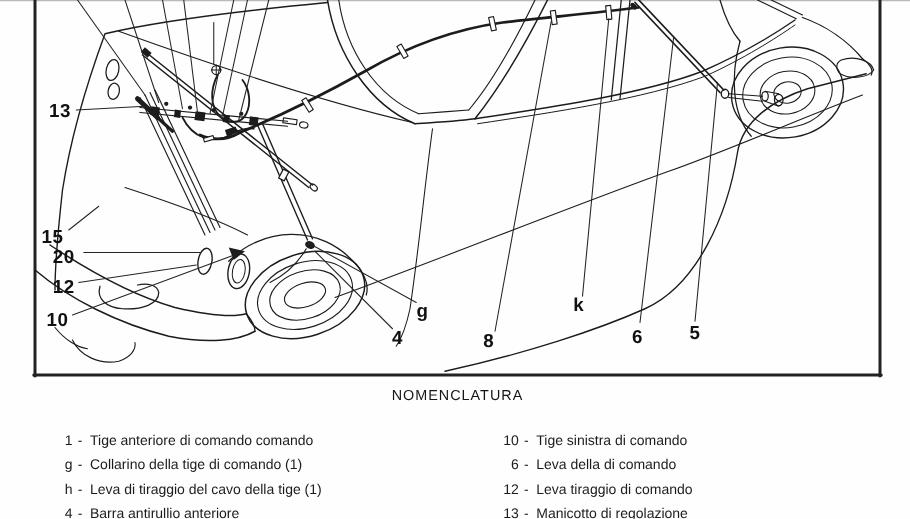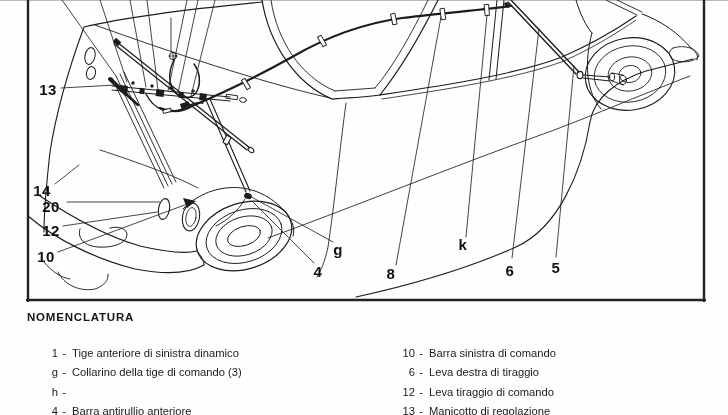--- a/index.html
+++ b/index.html
@@ -11,21 +11,21 @@
   }
   .figure{position:absolute;left:0;top:0;width:728px;height:302px;}
   .figure svg{position:absolute;left:0;top:0;}
   .callout{
     position:absolute;transform:translate(-50%,-50%);
     font-weight:bold;font-size:15px;line-height:1;color:#111;
     letter-spacing:0.5px;white-space:nowrap;
   }
   .nom-title{
     position:absolute;left:27px;top:311px;width:678px;
-    font-size:11.5px;font-weight:700;
+    text-align:center;font-size:11.5px;font-weight:400;
     letter-spacing:0.8px;color:#161616;
   }
   .legend{position:absolute;top:344px;}
   .legend.left{left:42px;width:330px;}
   .legend.right{left:396px;width:320px;}
   .legend-row{
     display:flex;align-items:baseline;
     height:19.4px;line-height:19.4px;font-size:11.2px;color:#1b1b1b;
   }
   .legend-key{display:inline-block;text-align:right;}
@@ -194,66 +194,67 @@
       <path d="M314,263 L252,201"></path>
       <path d="M333,242 L246,194"></path>
       <path d="M396,265 L441,17"></path>
       <path d="M466,237 L487,15"></path>
       <path d="M512,258 L539,29"></path>
       <path d="M556,257 L574,66"></path>
     </g>
   </svg>
 
   <span class="callout" style="left:48px;top:89px">13</span>
-  <span class="callout" style="left:42px;top:190px">14</span>
+  <span class="callout" style="left:42px;top:190px">15</span>
   <span class="callout" style="left:51px;top:206px">20</span>
   <span class="callout" style="left:51px;top:230px">12</span>
   <span class="callout" style="left:46px;top:256px">10</span>
   <span class="callout" style="left:318px;top:271px">4</span>
   <span class="callout" style="left:338px;top:249px">g</span>
   <span class="callout" style="left:391px;top:273px">8</span>
   <span class="callout" style="left:463px;top:244px">k</span>
   <span class="callout" style="left:510px;top:270px">6</span>
   <span class="callout" style="left:556px;top:267px">5</span>
 </div>
 
 <div class="nom-title">NOMENCLATURA</div>
 
 <div class="legend left">
   <div class="legend-row">
     <span class="legend-key">1</span>
     <span class="legend-sep">-</span>
-    <span class="legend-text">Tige anteriore di sinistra dinamico</span>
+    <span class="legend-text">Tige anteriore di comando comando</span>
   </div>
   <div class="legend-row">
     <span class="legend-key">g</span>
     <span class="legend-sep">-</span>
-    <span class="legend-text">Collarino della tige di comando (3)</span>
+    <span class="legend-text">Collarino della tige di comando (1)</span>
   </div>
   <div class="legend-row">
     <span class="legend-key">h</span>
     <span class="legend-sep">-</span>
+    <span class="legend-text">Leva di tiraggio del cavo della tige (1)</span>
   </div>
   <div class="legend-row">
     <span class="legend-key">4</span>
     <span class="legend-sep">-</span>
     <span class="legend-text">Barra antirullio anteriore</span>
   </div>
 </div>
 
 <div class="legend right">
   <div class="legend-row">
     <span class="legend-key">10</span>
     <span class="legend-sep">-</span>
-    <span class="legend-text">Barra sinistra di comando</span>
+    <span class="legend-text">Tige sinistra di comando</span>
   </div>
   <div class="legend-row">
     <span class="legend-key">6</span>
     <span class="legend-sep">-</span>
-    <span class="legend-text">Leva destra di tiraggio</span>
+    <span class="legend-text">Leva della di comando</span>
   </div>
   <div class="legend-row">
     <span class="legend-key">12</span>
     <span class="legend-sep">-</span>
     <span class="legend-text">Leva tiraggio di comando</span>
   </div>
   <div class="legend-row">
     <span class="legend-key">13</span>
     <span class="legend-sep">-</span>
     <span class="legend-text">Manicotto di regolazione</span>

